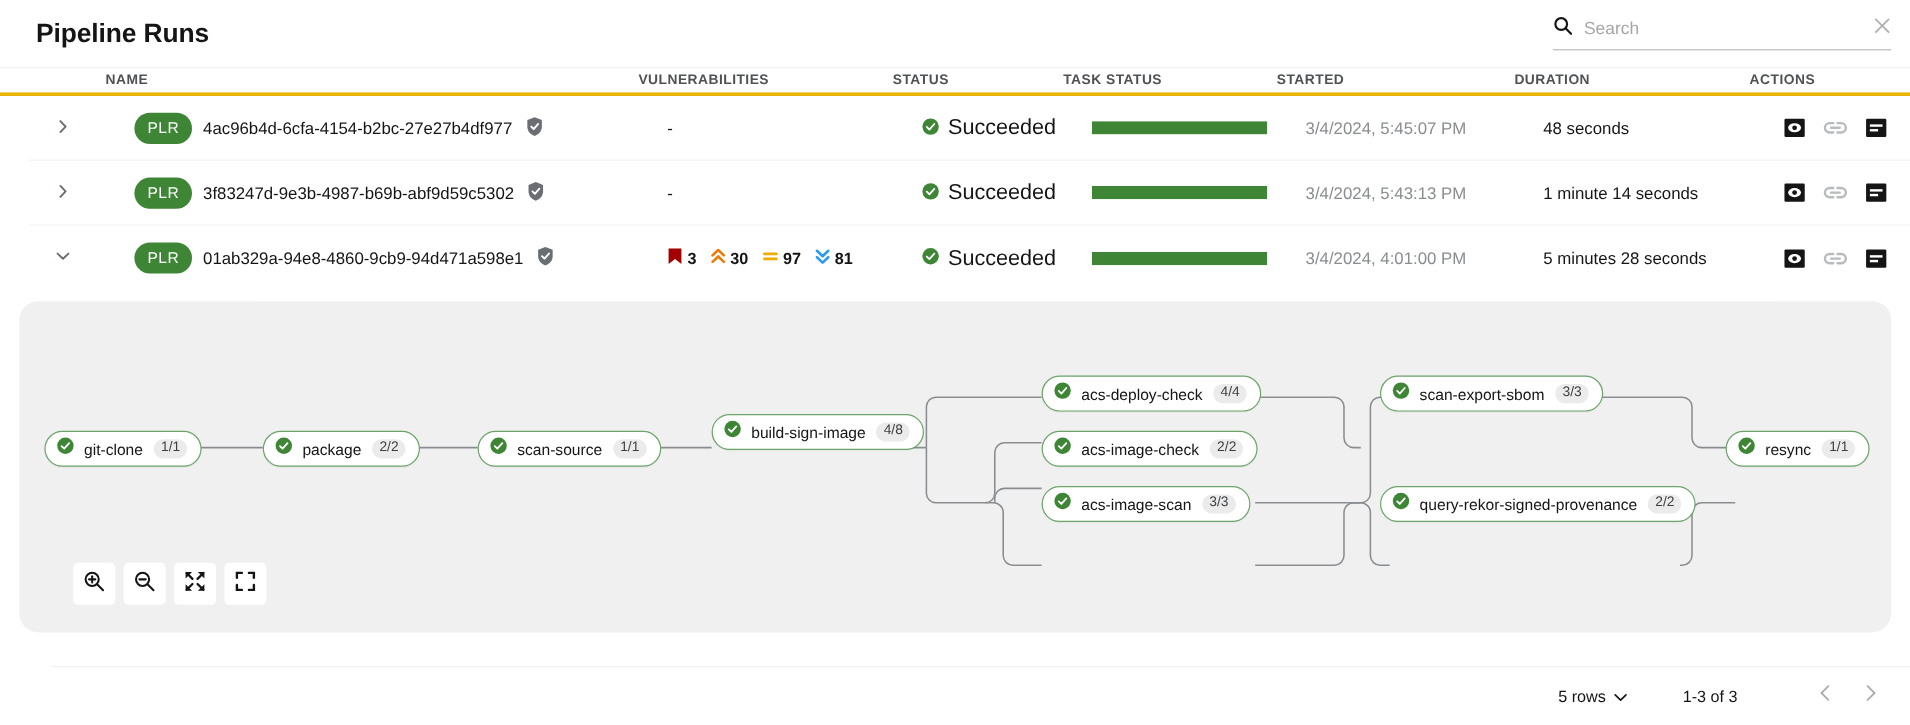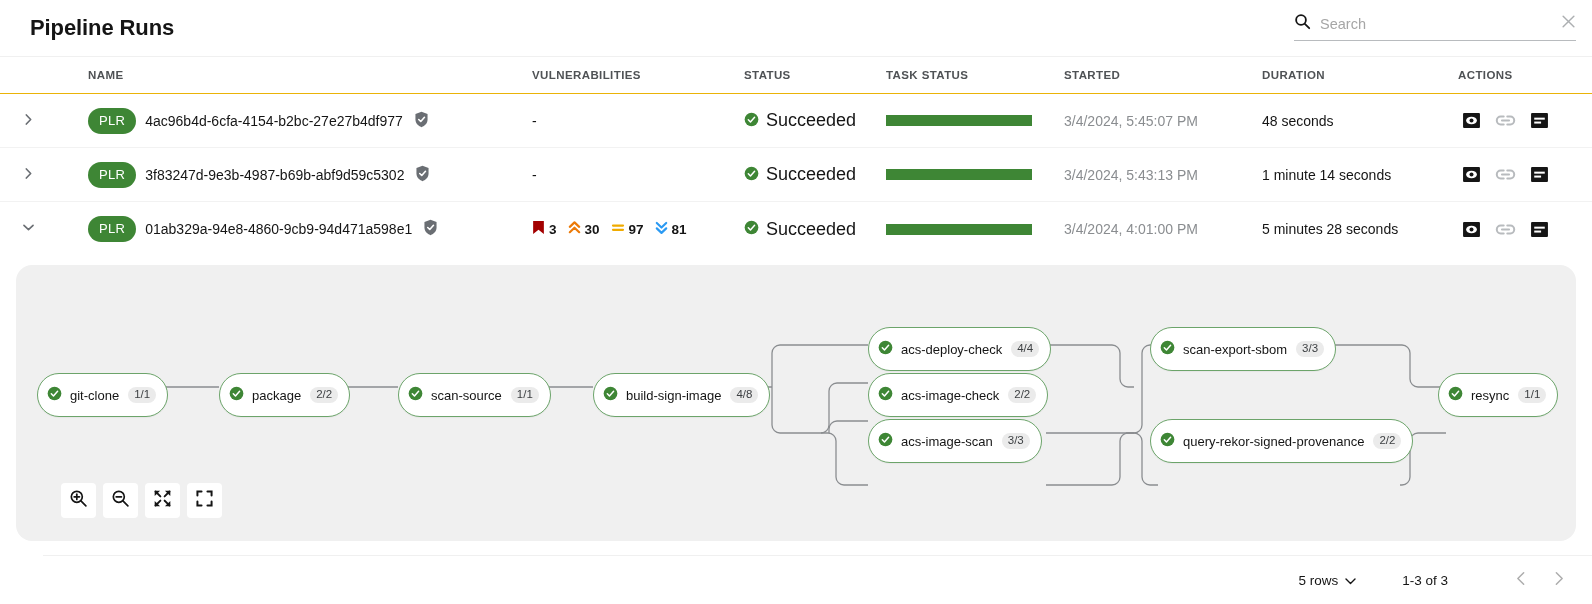--- a/index.html
+++ b/index.html
@@ -52,37 +52,38 @@
     cursor: pointer;
     display: block;
     opacity: .55;
   }
 
   
   .tbl { width: 100%; }
   .thead-row {
     display: flex;
     align-items: center;
-    height: 38px;
+    height: 24px;
     border-top: 1px solid #f0f0f0;
-    border-bottom: 1px solid #eab308;
+    border-bottom: 3px solid #eab308;
   }
   .th {
     font-size: 11.5px;
     font-weight: bold;
     color: #4f5255;
     letter-spacing: .4px;
     text-transform: uppercase;
   }
   .row {
     display: flex;
     align-items: center;
     height: 54px;
     border-bottom: 1px solid #f2f2f2;
     font-size: 14px;
+    margin-left: 24px;
   }
   .row.last { border-bottom: none; }
 
   
   .c-toggle { width: 88px; flex: 0 0 88px; display:flex; align-items:center; padding-left:22px; }
   .c-name   { width: 444px; flex: 0 0 444px; display:flex; align-items:center; gap:9px; }
   .c-vuln   { width: 212px; flex: 0 0 212px; }
   .c-status { width: 142px; flex: 0 0 142px; }
   .c-task   { width: 178px; flex: 0 0 178px; }
   .c-start  { width: 198px; flex: 0 0 198px; }
@@ -141,21 +142,21 @@
   .graph-svg { position:absolute; left:0; top:0; }
 
   .node {
     position: absolute;
     display: flex;
     align-items: center;
     gap: 8px;
     background: #ffffff;
     border: 1px solid #6ca46a;
     border-radius: 22px;
-    height: 44px;
+    height: 30px;
     padding: 0 11px 0 9px;
     box-shadow: 0 1px 1px rgba(0,0,0,.04);
     white-space: nowrap;
     cursor: pointer;
   }
   .node-label { font-size: 13px; color: #151515; }
   .node-count {
     font-size: 11.5px;
     color: #3c3f42;
     background: #ebebeb;
@@ -546,21 +547,21 @@
 
   <div class="node" style="left:382px; top:108px;">
     <span><svg width="15" height="15" viewBox="0 0 16 16">
           <circle cx="8" cy="8" r="7.3" fill="#3e8635"></circle>
           <path d="M4.6 8.3 6.9 10.6 11.3 5.7" fill="none" stroke="#fff" stroke-width="1.6" stroke-linecap="round" stroke-linejoin="round"></path>
         </svg></span>
     <span class="node-label">scan-source</span>
     <span class="node-count">1/1</span>
   </div>
 
-  <div class="node" style="left:577px; top:108px;align-items:center;">
+  <div class="node" style="left:577px; top:94px;align-items:center;">
     <span><svg width="15" height="15" viewBox="0 0 16 16">
           <circle cx="8" cy="8" r="7.3" fill="#3e8635"></circle>
           <path d="M4.6 8.3 6.9 10.6 11.3 5.7" fill="none" stroke="#fff" stroke-width="1.6" stroke-linecap="round" stroke-linejoin="round"></path>
         </svg></span>
     <span class="node-label">build-sign-image</span>
     <span class="node-count">4/8</span>
   </div>
 
   <div class="node" style="left:852px; top:62px;">
     <span><svg width="15" height="15" viewBox="0 0 16 16">

